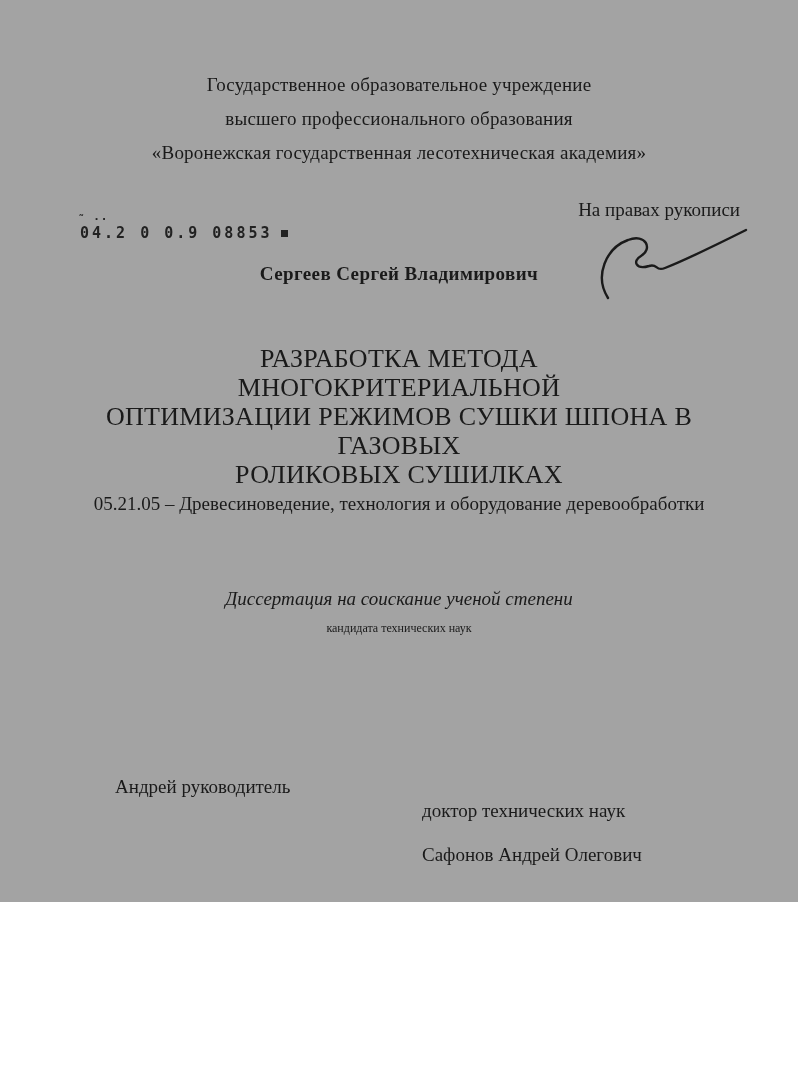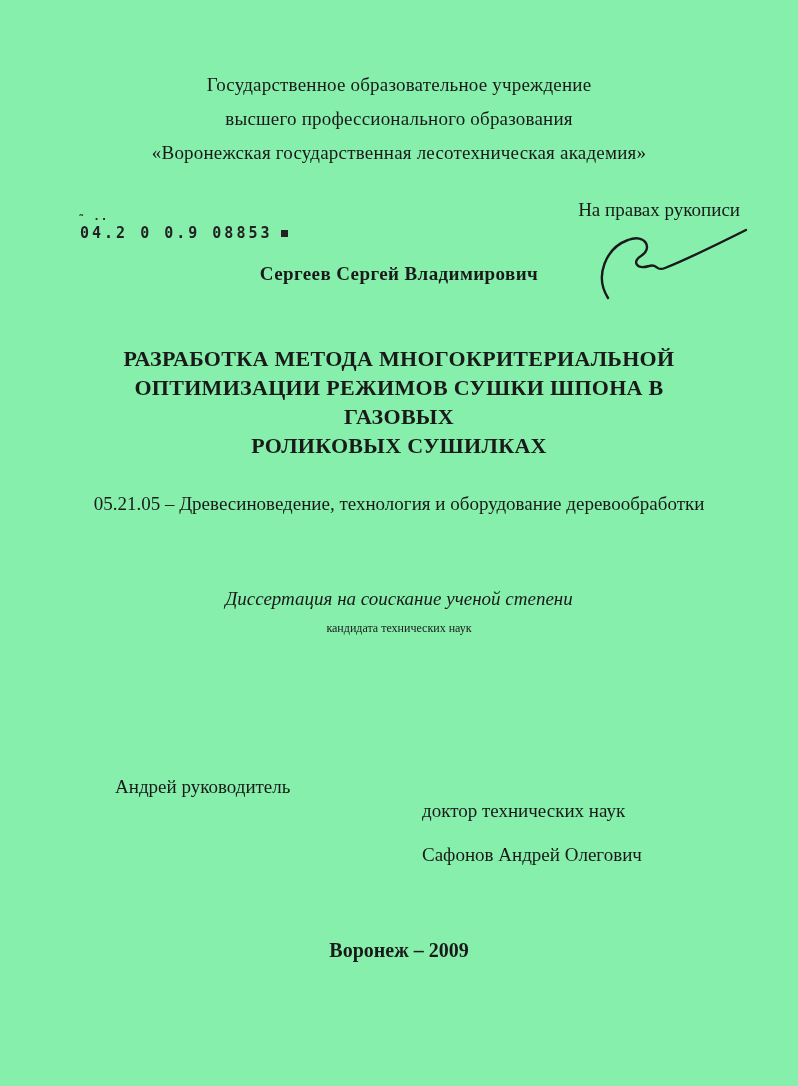--- a/index.html
+++ b/index.html
@@ -3,22 +3,22 @@
 <meta charset="utf-8">
 <style>
   html, body {
     margin: 0;
     padding: 0;
     background: #ffffff;
   }
   .page {
     position: relative;
     width: 798px;
-    height: 1086px;
-    background: #86efac;
+    height: 902px;
+    background: #a3a3a3;
     overflow: hidden;
     font-family: "Liberation Serif", "DejaVu Serif", serif;
     color: #1a1a1a;
   }
   .centered {
     position: absolute;
     left: 0;
     width: 100%;
     text-align: center;
   }
@@ -70,22 +70,22 @@
     font-size: 19px;
     font-weight: bold;
     letter-spacing: 0.4px;
   }
   .title-block {
     position: absolute;
     top: 344px;
     left: 99px;
     width: 600px;
     text-align: center;
-    font-weight: bold;
-    font-size: 22px;
+    font-weight: normal;
+    font-size: 26px;
     line-height: 29px;
     letter-spacing: 0.3px;
   }
   .specialty {
     top: 493px;
     font-size: 19px;
   }
   .degree-line1 {
     top: 588px;
     font-size: 19px;

